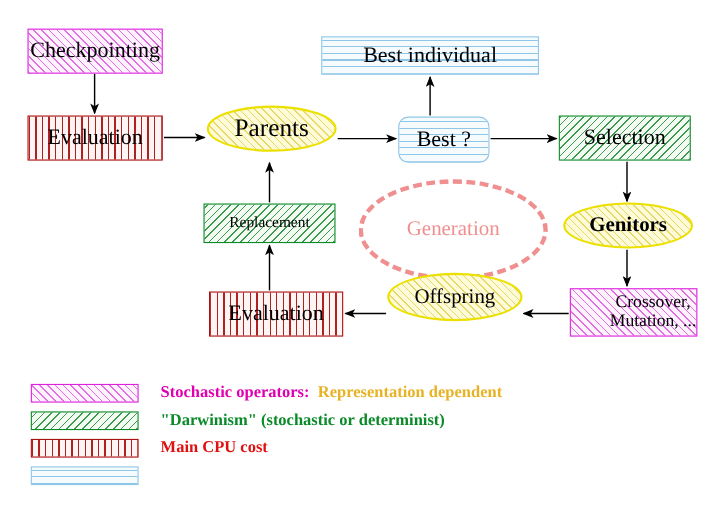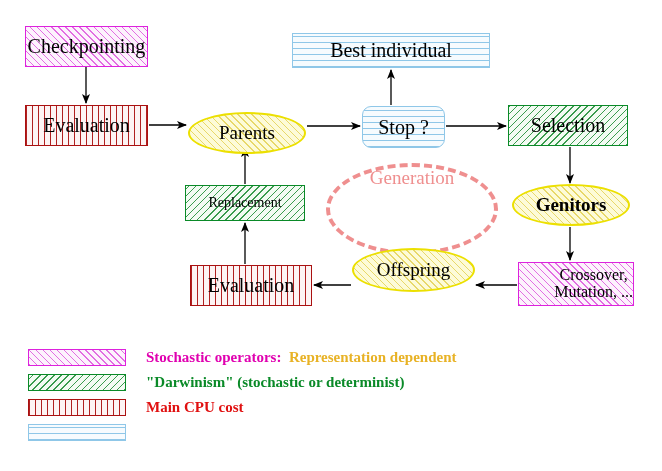--- a/index.html
+++ b/index.html
@@ -73,21 +73,21 @@
     display: block;
   }
 
   
   .generation {
     position: absolute;
     box-sizing: border-box;
     border: 4px dashed #ef8f8f;
     border-radius: 50%;
     display: flex;
-    align-items: flex-start;
+    align-items: center;
     justify-content: center;
     color: #ef8f8f;
     background: transparent;
   }
 
   
   #arrows {
     position: absolute;
     left: 0; top: 0;
     width: 662px; height: 471px;
@@ -153,23 +153,23 @@
     </g>
   </svg>
 
   <div class="generation" id="gen-bubble" style="left: 326px; top: 163px; width: 172px; height: 92px; font-size: 19px; color: rgb(239, 143, 143); border-color: rgb(239, 143, 143);">
     <span>Generation</span>
   </div>
 
   <div id="node-layer">
       <div class="node fill-magenta" style="left: 25px; top: 26px; width: 123px; height: 41px; font-size: 20px;"><span class="node-label">Checkpointing</span></div>
       <div class="node fill-red" style="left: 25px; top: 105px; width: 123px; height: 41px; font-size: 20px;"><span class="node-label">Evaluation</span></div>
-      <div class="node fill-yellow ellipse" style="left: 188px; top: 112px; width: 118px; height: 42px; font-size: 19px;"><span class="node-label">Parents</span></div>
+      <div class="node fill-yellow ellipse" style="left: 188px; top: 96px; width: 118px; height: 42px; font-size: 23px;"><span class="node-label">Parents</span></div>
       <div class="node fill-blue" style="left: 292px; top: 33px; width: 198px; height: 35px; font-size: 20px;"><span class="node-label">Best individual</span></div>
-      <div class="node fill-blue rounded" style="left: 362px; top: 106px; width: 83px; height: 42px; font-size: 20px;"><span class="node-label">Stop ?</span></div>
+      <div class="node fill-blue rounded" style="left: 362px; top: 106px; width: 83px; height: 42px; font-size: 20px;"><span class="node-label">Best ?</span></div>
       <div class="node fill-green" style="left: 508px; top: 105px; width: 120px; height: 41px; font-size: 20px;"><span class="node-label">Selection</span></div>
       <div class="node fill-yellow ellipse" style="left: 512px; top: 184px; width: 118px; height: 42px; font-size: 19px; font-weight: bold;"><span class="node-label">Genitors</span></div>
       <div class="node fill-magenta" style="left: 518px; top: 262px; width: 116px; height: 44px; font-size: 16px; justify-content: flex-end;"><span class="node-label">Crossover,
 Mutation, ...</span></div>
       <div class="node fill-green" style="left: 185px; top: 185px; width: 120px; height: 36px; font-size: 14px;"><span class="node-label">Replacement</span></div>
       <div class="node fill-red" style="left: 190px; top: 265px; width: 122px; height: 41px; font-size: 20px;"><span class="node-label">Evaluation</span></div>
       <div class="node fill-yellow ellipse" style="left: 352px; top: 248px; width: 123px; height: 44px; font-size: 19px;"><span class="node-label">Offspring</span></div>
     </div>
 
   <div id="legend-layer">

